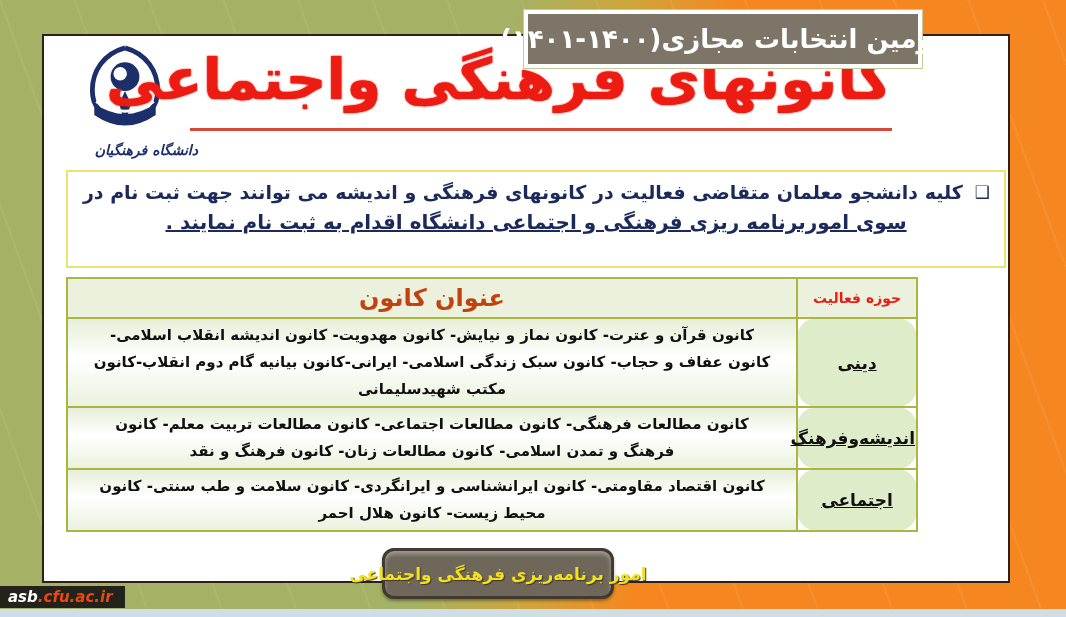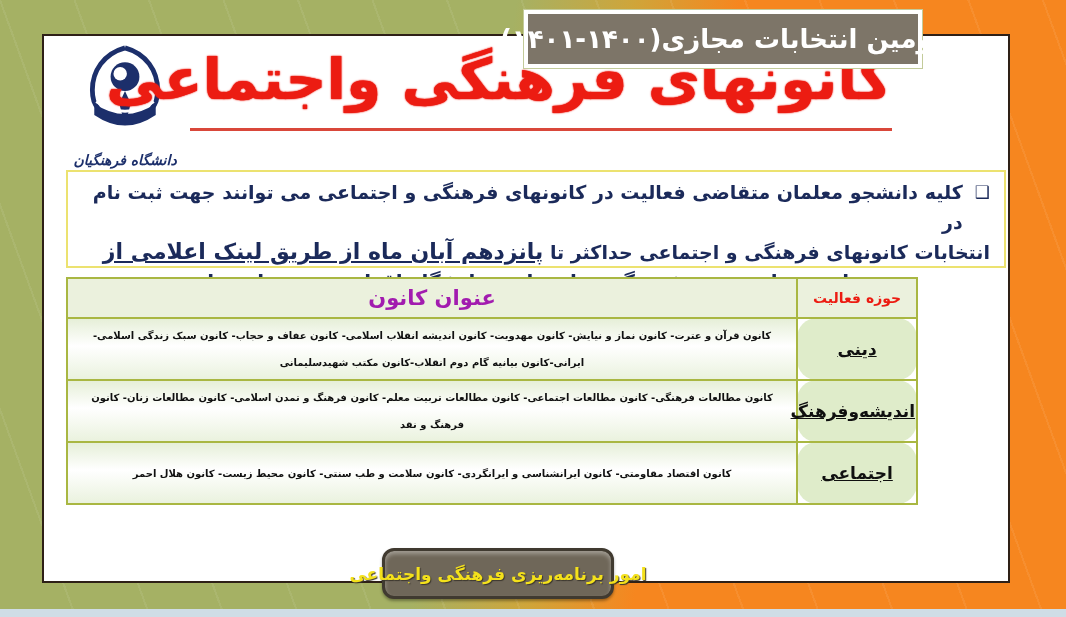--- a/index.html
+++ b/index.html
@@ -25,22 +25,22 @@
     position:absolute;left:524px;top:2px;width:398px;height:58px;z-index:4;
     background:#7d7568;border:4px solid #ffffff;box-sizing:border-box;
     box-shadow:0 0 0 1px #c3cb9a;
     display:flex;align-items:center;justify-content:center;
     color:#ffffff;font-weight:bold;font-size:26px;direction:rtl;white-space:nowrap;margin-top:8px;
   }
 
   .logo-block{position:absolute;left:52px;top:44px;width:146px;text-align:center;z-index:2;}
   .logo-block svg{display:block;margin:0 auto;}
   .logo-caption{
-    margin-top:12px;color:#1c2f6b;font-size:14px;font-weight:bold;font-style:italic;
-    font-family:"DejaVu Serif",serif;direction:rtl;
+    margin-top:2px;color:#1c2f6b;font-size:14px;font-weight:bold;font-style:italic;
+    font-family:"DejaVu Serif",serif;direction:rtl;text-align:right;
   }
 
   .main-title{
     position:absolute;left:190px;top:46px;width:702px;z-index:2;
     color:#ec1c12;font-size:57px;font-weight:bold;direction:rtl;text-align:center;
     line-height:66px;padding-bottom:16px;border-bottom:3px solid #d9473a;
     text-shadow:0 0 1px #ec1c12,0 0 2px #ec1c12;white-space:nowrap;
   }
 
   .notice-box{
@@ -55,28 +55,28 @@
   .notice-line3{text-decoration:underline;text-align:center;font-size:20px;}
 
   table.centers-table{
     position:absolute;left:66px;top:277px;width:852px;z-index:2;
     border-collapse:collapse;direction:rtl;table-layout:fixed;
   }
   .centers-table td,.centers-table th{border:2px solid #a9b742;box-sizing:border-box;}
   .col-field{width:120px;}
   .centers-table th{background:#ebf1dd;}
   th.hdr-field{color:#ec1c12;font-size:14px;font-weight:bold;height:40px;margin-top:17px;}
-  th.hdr-title{color:#a21caf;font-size:21px;font-weight:bold;}
+  th.hdr-title{color:#c2410c;font-size:24px;font-weight:bold;}
   td.cell-field{
     background:#dfecca;color:#101010;font-weight:bold;font-size:17px;
     text-decoration:underline;text-align:center;border-radius:20px;
   }
   td.cell-centers{
     background:linear-gradient(#e6efd8,#ffffff 45%,#eaf2de);
-    color:#101010;font-weight:bold;font-size:10px;text-align:center;
+    color:#101010;font-weight:bold;font-size:15px;text-align:center;
     padding:3px 22px;line-height:27px;
   }
   tr.row-h1{height:62px;} tr.row-h2{height:56px;} tr.row-h3{height:56px;margin-top:27px;} tr.row-h4{height:62px;}
 
   .bottom-banner{
     position:absolute;left:382px;top:548px;width:232px;height:51px;z-index:6;
     background:#6f6759;border:3px solid #403a30;border-radius:12px;box-sizing:border-box;
     box-shadow:inset 0 3px 4px rgba(255,255,255,0.35), 0 2px 3px rgba(0,0,0,0.35);
     display:flex;align-items:center;justify-content:center;
     color:#f4e11b;font-weight:bold;font-size:17px;direction:rtl;white-space:nowrap;
@@ -115,24 +115,21 @@
       <path d="M20,60 Q50,80 80,60" stroke="#ffffff" stroke-width="3" fill="none"></path>
     </svg>
     <div class="logo-caption">دانشگاه فرهنگیان</div>
   </div>
 
   <div class="main-title">کانونهای فرهنگی واجتماعی</div>
 
   <div class="notice-box">
     <div class="notice-line1">
       <span class="notice-bullet">❑</span>
-      <span>کلیه دانشجو معلمان متقاضی فعالیت در کانونهای فرهنگی و اجتماعی می توانند جهت ثبت نام در</span>
-    </div>
-    <div>
-      <span>انتخابات کانونهای فرهنگی و اجتماعی حداکثر تا </span><span class="notice-emphasis">پانزدهم آبان ماه از طریق لینک اعلامی از</span>
+      <span>کلیه دانشجو معلمان متقاضی فعالیت در کانونهای فرهنگی و اندیشه می توانند جهت ثبت نام در</span>
     </div>
     <div class="notice-line3">سوی اموربرنامه ریزی فرهنگی و اجتماعی دانشگاه اقدام به ثبت نام نمایند .</div>
   </div>
 
   <table class="centers-table">
     <colgroup>
       <col class="col-field">
       <col>
     </colgroup>
     <tbody>
@@ -152,16 +149,20 @@
       <td class="cell-field">اجتماعی</td>
       <td class="cell-centers">کانون اقتصاد مقاومتی- کانون ایرانشناسی و ایرانگردی- کانون سلامت و طب سنتی- کانون محیط زیست- کانون هلال احمر</td>
     </tr>
   </tbody>
     </table>
 
   <div class="bottom-banner">
     <span>امور برنامه‌ریزی فرهنگی واجتماعی</span>
   </div>
 
+  <div class="url-strip">
+    <span class="url-prefix">asb</span>
+      <span class="url-suffix">.cfu.ac.ir</span>
+  </div>
 
   <div class="bottom-pale-strip"></div>
 
 </div>
 
 </body></html>

